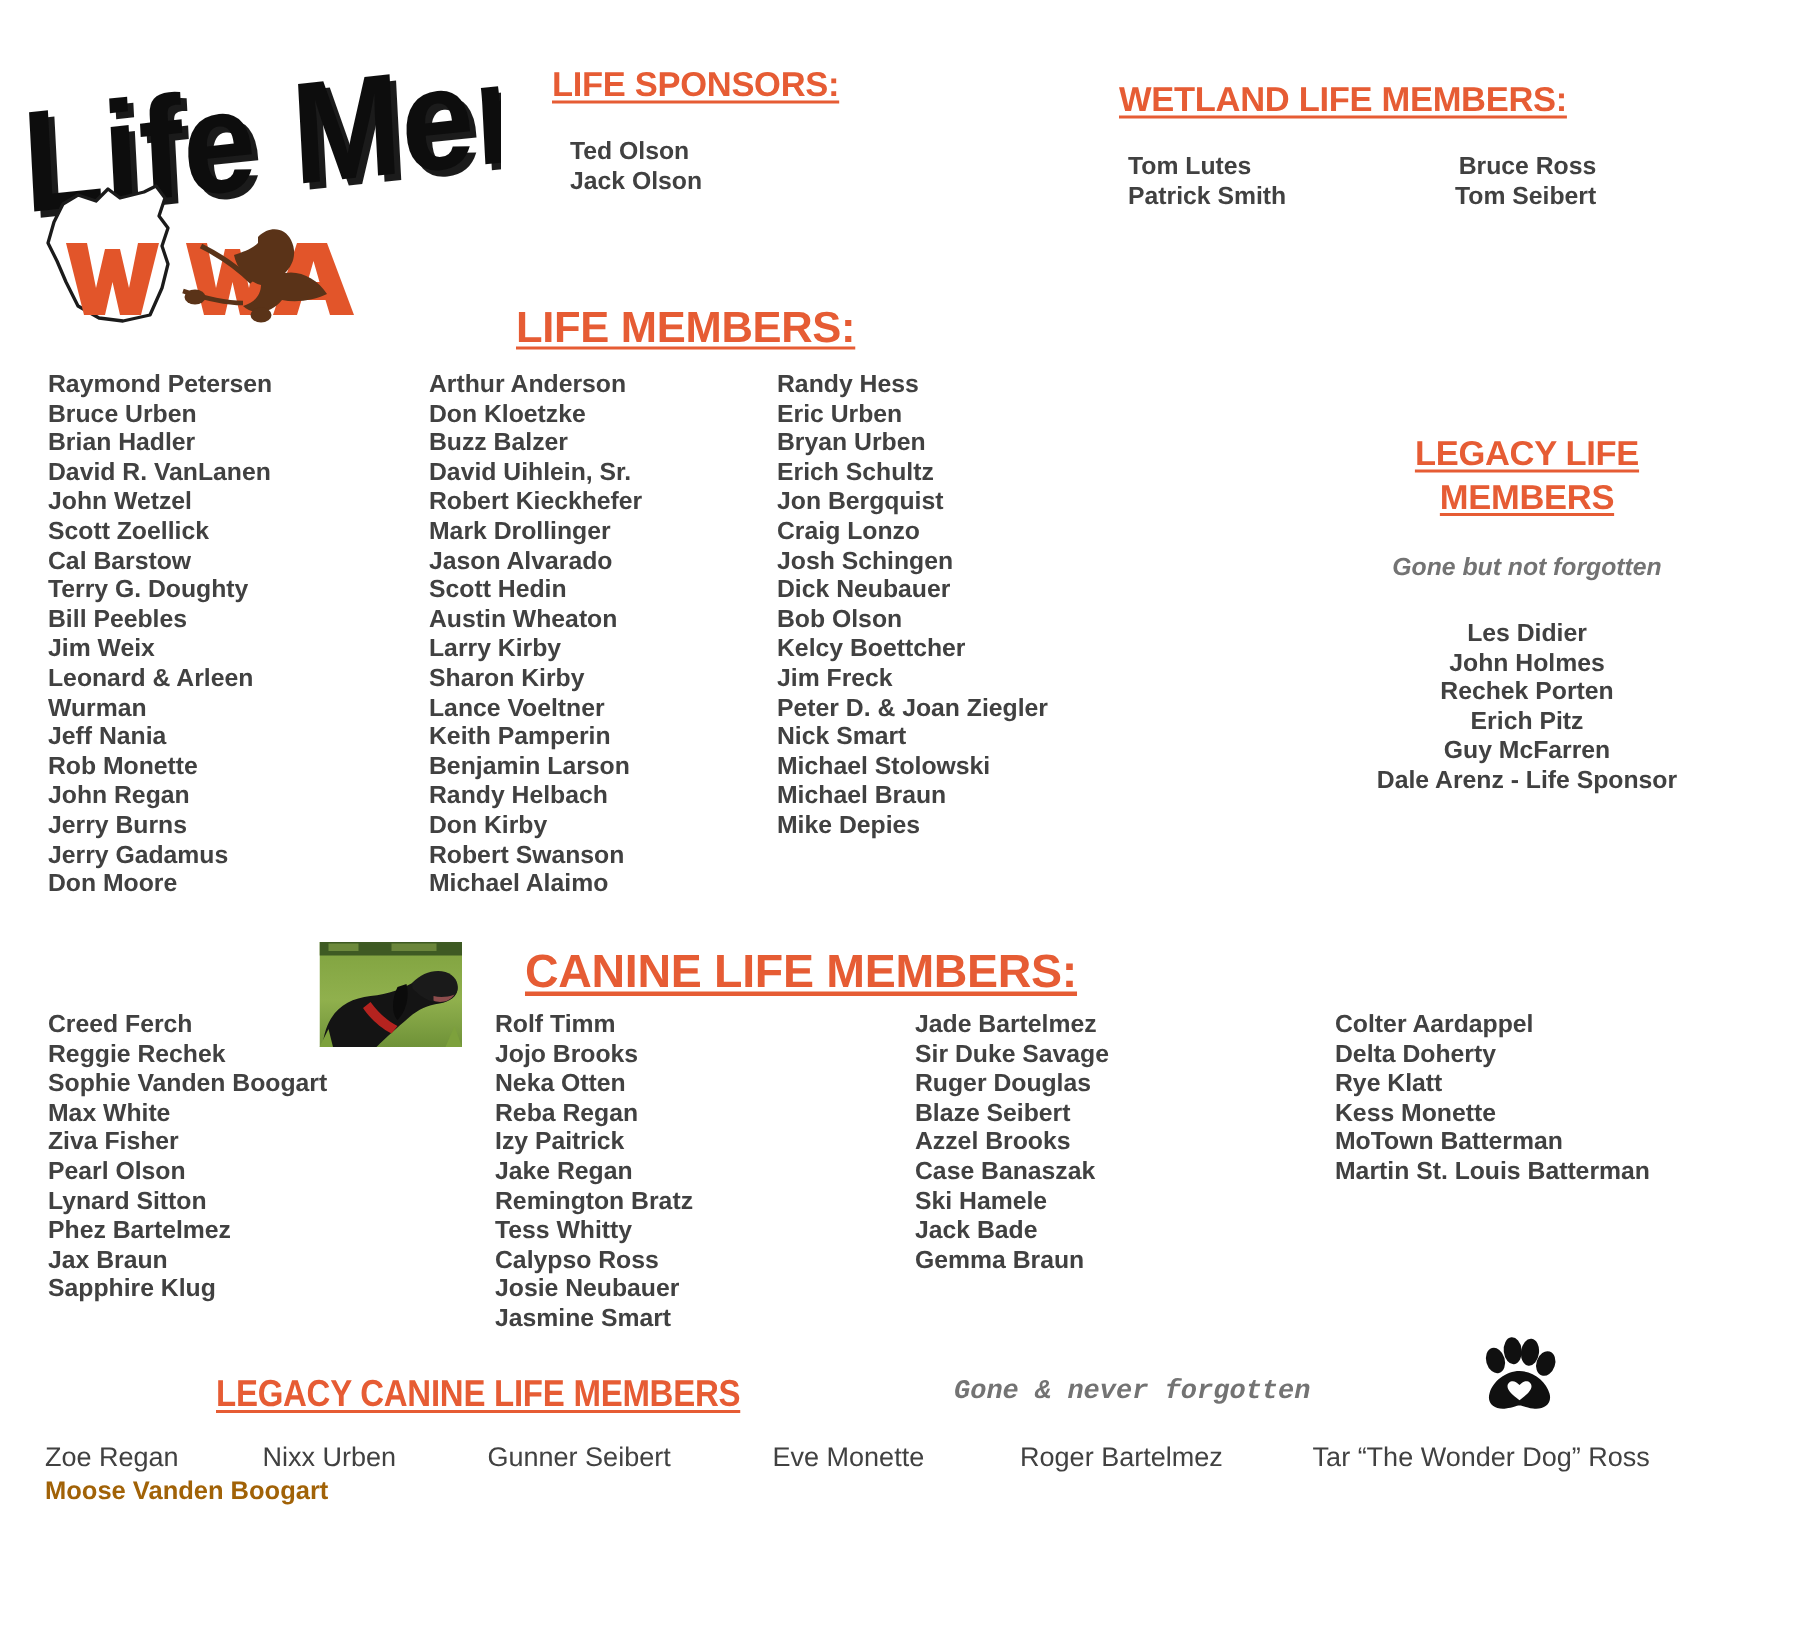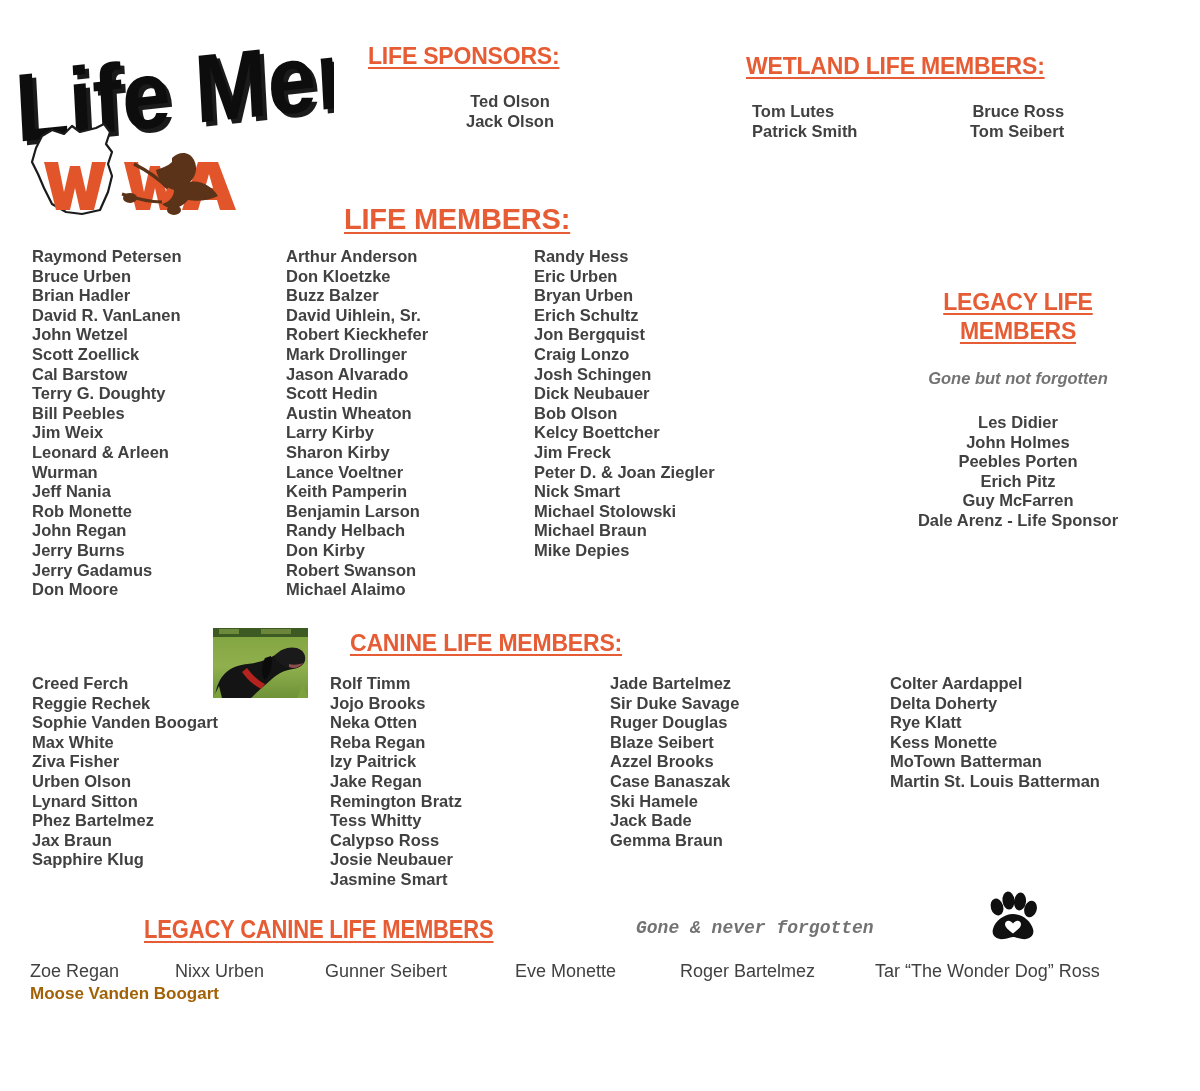--- a/index.html
+++ b/index.html
@@ -57,33 +57,33 @@
     white-space: nowrap;
   }
   .name-list div { white-space: nowrap; }
   .centered { text-align: center; }
 
   
   #h-life-sponsors { left: 368px; top: 43px; font-size: 23px; }
   #h-wetland       { left: 746px; top: 53px; font-size: 23px; text-decoration: underline; }
   #h-life-members  { left: 344px; top: 203px; font-size: 29px; }
   #h-legacy-life   { left: 900px; top: 288px; font-size: 23px; text-align:center; width: 236px; white-space: normal; line-height: 29px;}
-  #h-canine        { left: 350px; top: 630px; font-size: 23px; }
+  #h-canine        { left: 350px; top: 630px; font-size: 31px; }
   #h-legacy-canine { left: 144px; top: 915px; font-size: 25px; font-family: "Liberation Sans Narrow","Liberation Sans", sans-serif; transform: scaleX(0.88); transform-origin: left center;}
 
   
-  #life-sponsor-names { left: 400px; top: 92px; width: 220px; text-align: center; }
+  #life-sponsor-names { left: 380px; top: 92px; width: 220px; }
   
   #wetland-col1 { left: 752px; top: 102px; }
   #wetland-col2 { left: 970px; top: 102px; text-align: right; }
 
   
   #lm-col1 { left: 32px;  top: 247px; }
   #lm-col2 { left: 286px; top: 247px; }
-  #lm-col3 { left: 534px; top: 247px; }
+  #lm-col3 { left: 518px; top: 247px; }
 
   
   #legacy-note  { left: 900px; top: 369px; width: 236px; text-align:center; font-size: 16.5px;}
   #legacy-names { left: 890px; top: 413px; width: 256px; text-align: center; }
 
   
   #dog-photo { left: 213px; top: 628px; width: 95px; height: 70px; }
 
   
   #cn-col1 { left: 32px;  top: 674px; }
@@ -228,21 +228,21 @@
   <div>Mike Depies</div>
 </div>
 
 <div class="abs section-head" id="h-legacy-life">LEGACY LIFE MEMBERS</div>
 
 <div class="abs gone-note" id="legacy-note">Gone but not forgotten</div>
 
 <div class="abs name-list centered" id="legacy-names">
   <div>Les Didier</div>
   <div>John Holmes</div>
-  <div>Peebles Porten</div>
+  <div>Rechek Porten</div>
   <div>Erich Pitz</div>
   <div>Guy McFarren</div>
   <div>Dale Arenz - Life Sponsor</div>
 </div>
 
 <div class="abs section-head" id="h-canine">CANINE LIFE MEMBERS:</div>
 
 <div class="abs" id="dog-photo">
   <svg width="95" height="70" viewBox="0 0 95 70" xmlns="http://www.w3.org/2000/svg">
     <defs>
@@ -274,21 +274,21 @@
     <path d="M84 70 L90 56 L95 70 Z" fill="#7da13c"></path>
   </svg>
 </div>
 
 <div class="abs name-list" id="cn-col1">
   <div>Creed Ferch</div>
   <div>Reggie Rechek</div>
   <div>Sophie Vanden Boogart</div>
   <div>Max White</div>
   <div>Ziva Fisher</div>
-  <div>Urben Olson</div>
+  <div>Pearl Olson</div>
   <div>Lynard Sitton</div>
   <div>Phez Bartelmez</div>
   <div>Jax Braun</div>
   <div>Sapphire Klug</div>
 </div>
 
 <div class="abs name-list" id="cn-col2">
   <div>Rolf Timm</div>
   <div>Jojo Brooks</div>
   <div>Neka Otten</div>

